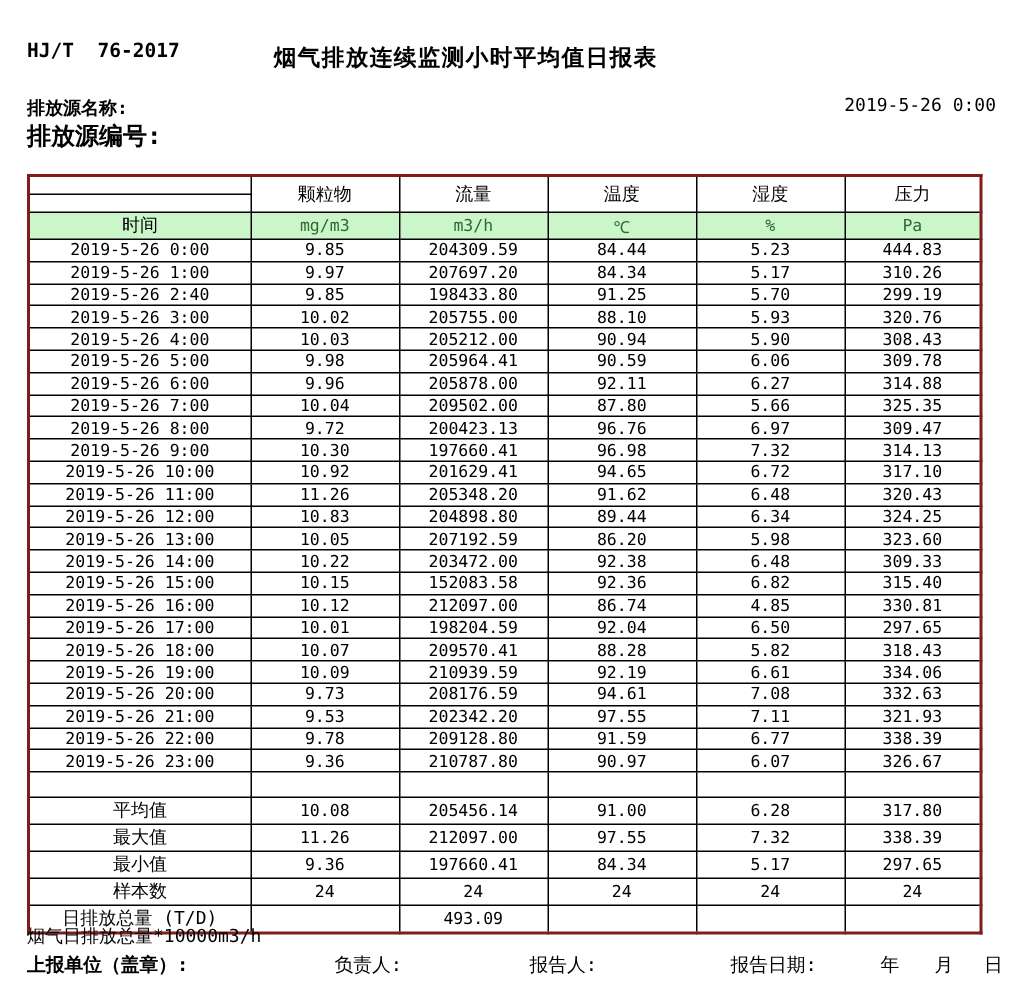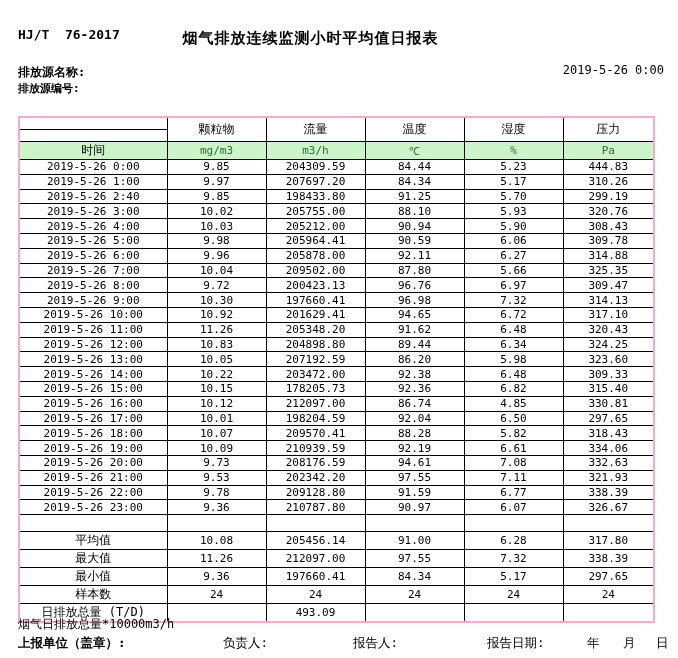--- a/index.html
+++ b/index.html
@@ -3,26 +3,26 @@
 <meta charset="utf-8">
 <style>
   html,body{margin:0;padding:0;background:#fff;}
   .page{
     position:relative;width:678px;height:658px;background:#fff;overflow:hidden;
     font-family:"DejaVu Sans Mono","Liberation Sans",sans-serif;color:#000;
   }
   .std{position:absolute;left:18px;top:7px;font-size:13px;font-weight:bold;white-space:pre;margin-top:20px;}
   .title{position:absolute;left:0;top:29px;width:621px;text-align:center;font-size:15px;font-weight:bold;letter-spacing:1px;}
   .src-name{position:absolute;left:18px;top:64px;font-size:12px;font-weight:bold;}
-  .src-code{position:absolute;left:18px;top:81px;font-size:11px;font-weight:bold;text-align:center;}
+  .src-code{position:absolute;left:18px;top:81px;font-size:16px;font-weight:bold;text-align:center;}
   .datetime{position:absolute;right:14px;top:63px;font-size:12px;}
   table.report{
     position:absolute;left:18px;top:116px;width:636px;
     border-collapse:collapse;table-layout:fixed;
-    border:2px solid #f9a8d4;
+    border:2px solid #7f1d1d;
     padding-left:28px;
   }
   table.report td, table.report th{
     border:1px solid #000;padding:0;margin:0;
     font-size:11px;font-weight:normal;text-align:center;vertical-align:middle;
     overflow:hidden;white-space:nowrap;
   }
   tr.h1 td{height:11px;border-bottom:1px solid #000;}
   tr.h2 td{height:11px;}
   tr.h1 th{font-size:12px;}
@@ -202,21 +202,21 @@
           <td class="t">2019-5-26 14:00</td>
           <td>10.22</td>
           <td>203472.00</td>
           <td>92.38</td>
           <td>6.48</td>
           <td>309.33</td>
         </tr>
         <tr class="data">
           <td class="t">2019-5-26 15:00</td>
           <td>10.15</td>
-          <td>178205.73</td>
+          <td>152083.58</td>
           <td>92.36</td>
           <td>6.82</td>
           <td>315.40</td>
         </tr>
         <tr class="data">
           <td class="t">2019-5-26 16:00</td>
           <td>10.12</td>
           <td>212097.00</td>
           <td>86.74</td>
           <td>4.85</td>

